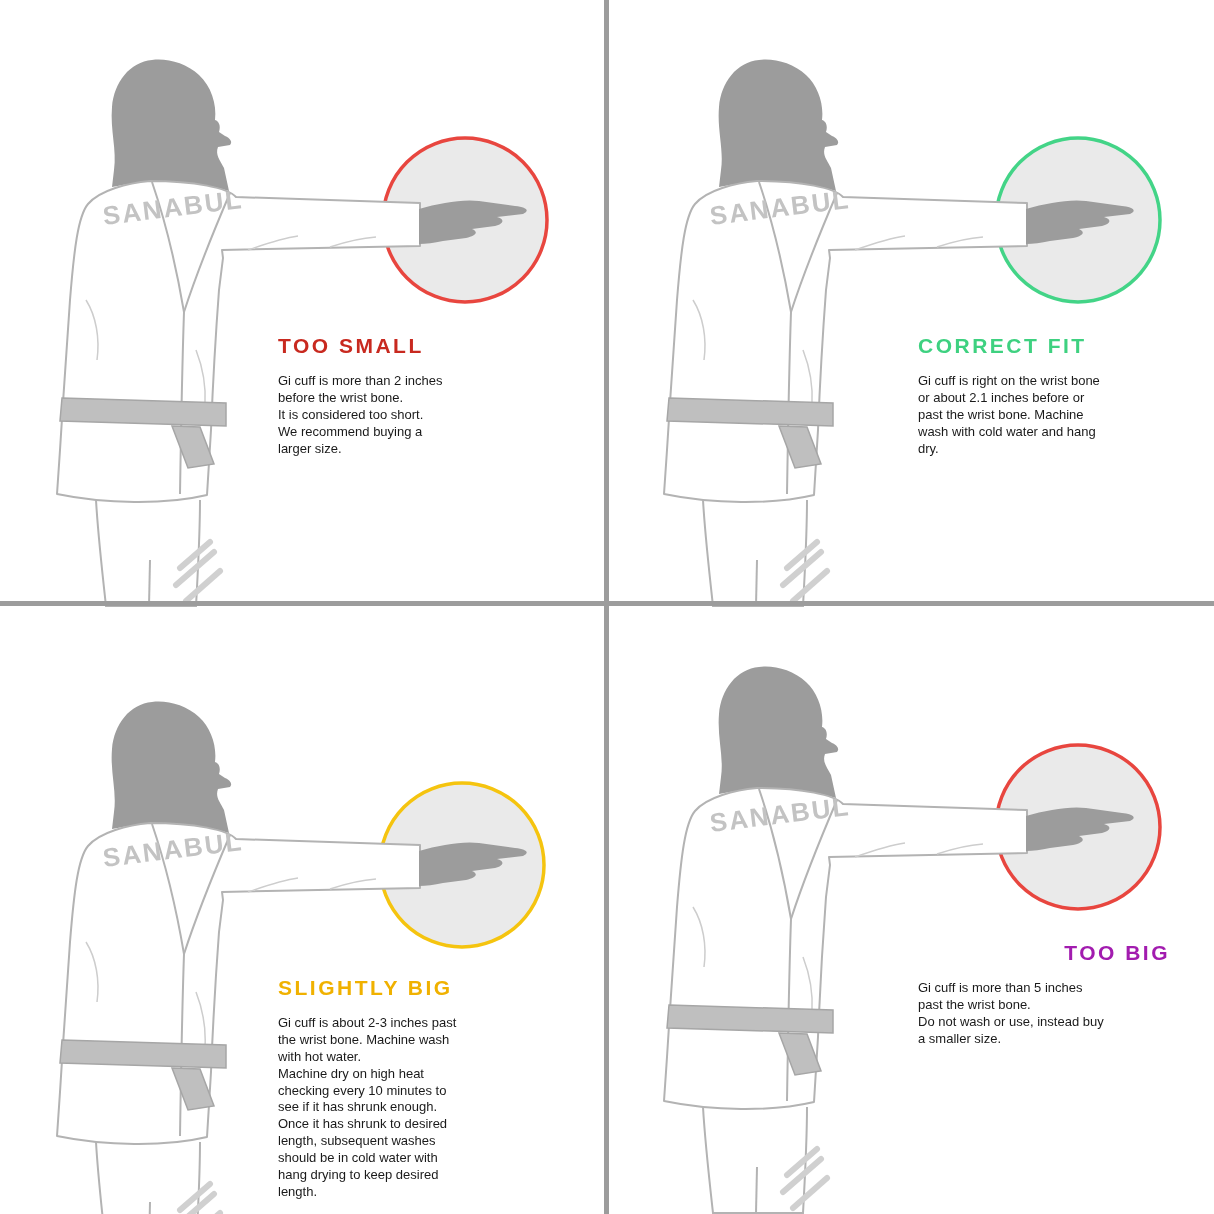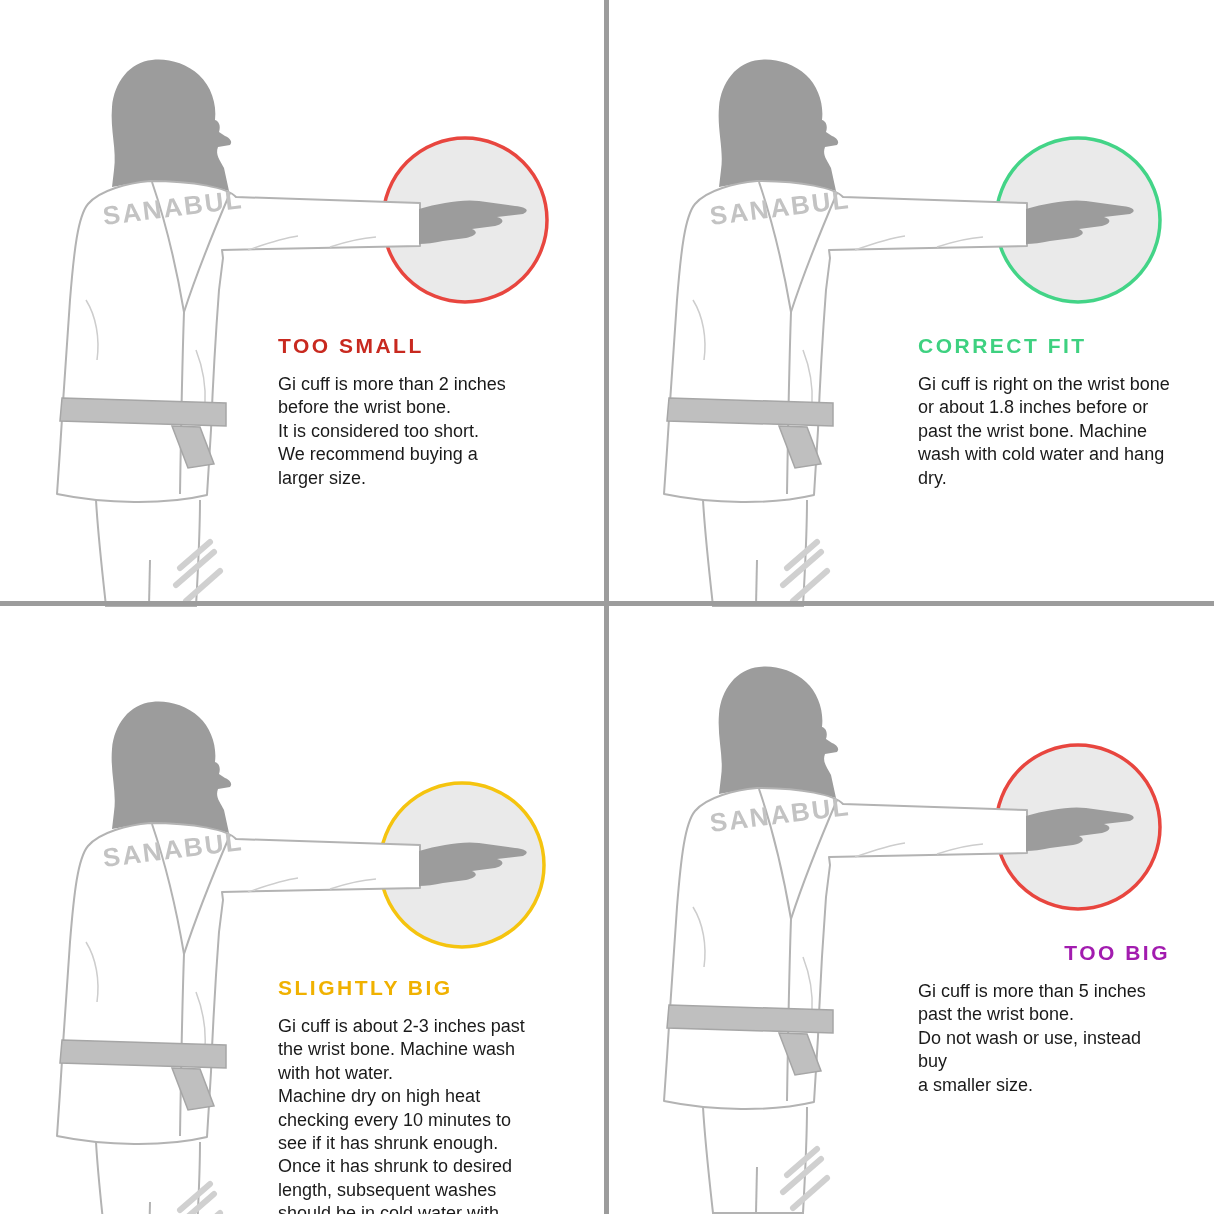--- a/index.html
+++ b/index.html
@@ -15,21 +15,21 @@
   .figure{position:absolute;left:0;top:0;width:607px;height:607px;}
   .fit-circle{fill:#eaeaea;stroke-width:3.5;}
   .text-block{position:absolute;top:334px;width:252px;}
   .col-a{left:278px;}
   .col-b{left:311px;}
   .panel-title{
     margin:0 0 15px 0;font-size:21px;font-weight:800;letter-spacing:2.5px;
     font-family:"Liberation Sans", sans-serif;
   }
   .panel-body{
-    margin:0;font-size:18px;line-height:1.3;color:#1a1a1a;white-space:pre-line;
+    margin:0;font-size:13px;line-height:1.3;color:#1a1a1a;white-space:pre-line;
   }
   .panel-body.bold{font-weight:normal;}
   .divider-v{position:absolute;left:604px;top:0;width:5px;height:1214px;background:#9c9c9c;}
   .divider-h{position:absolute;left:0;top:601px;width:1214px;height:5px;background:#9c9c9c;}
   .defs-holder{position:absolute;width:0;height:0;overflow:hidden;}
 </style>
 </head>
 <body>
 
 <svg class="defs-holder" aria-hidden="true">
@@ -105,21 +105,21 @@
 </section>
 
 <section class="panel panel-1">
   <svg class="figure" viewBox="0 0 607 607">
     <circle class="fit-circle" cx="471" cy="220" r="82" stroke="#43d487"></circle>
     <use href="#gi-figure"></use>
   </svg>
   <div class="text-block col-b">
     <h2 class="panel-title" style="color: rgb(62, 209, 128);">CORRECT FIT</h2>
     <p class="panel-body">Gi cuff is right on the wrist bone
-or about 1.8 inches before or
+or about 2.1 inches before or
 past the wrist bone. Machine
 wash with cold water and hang
 dry.</p>
     <p class="panel-body bold"></p>
   </div>
 </section>
 
 <section class="panel panel-2">
   <svg class="figure" viewBox="0 0 607 607">
     <circle class="fit-circle" cx="462" cy="223" r="82" stroke="#f5c40f"></circle>

